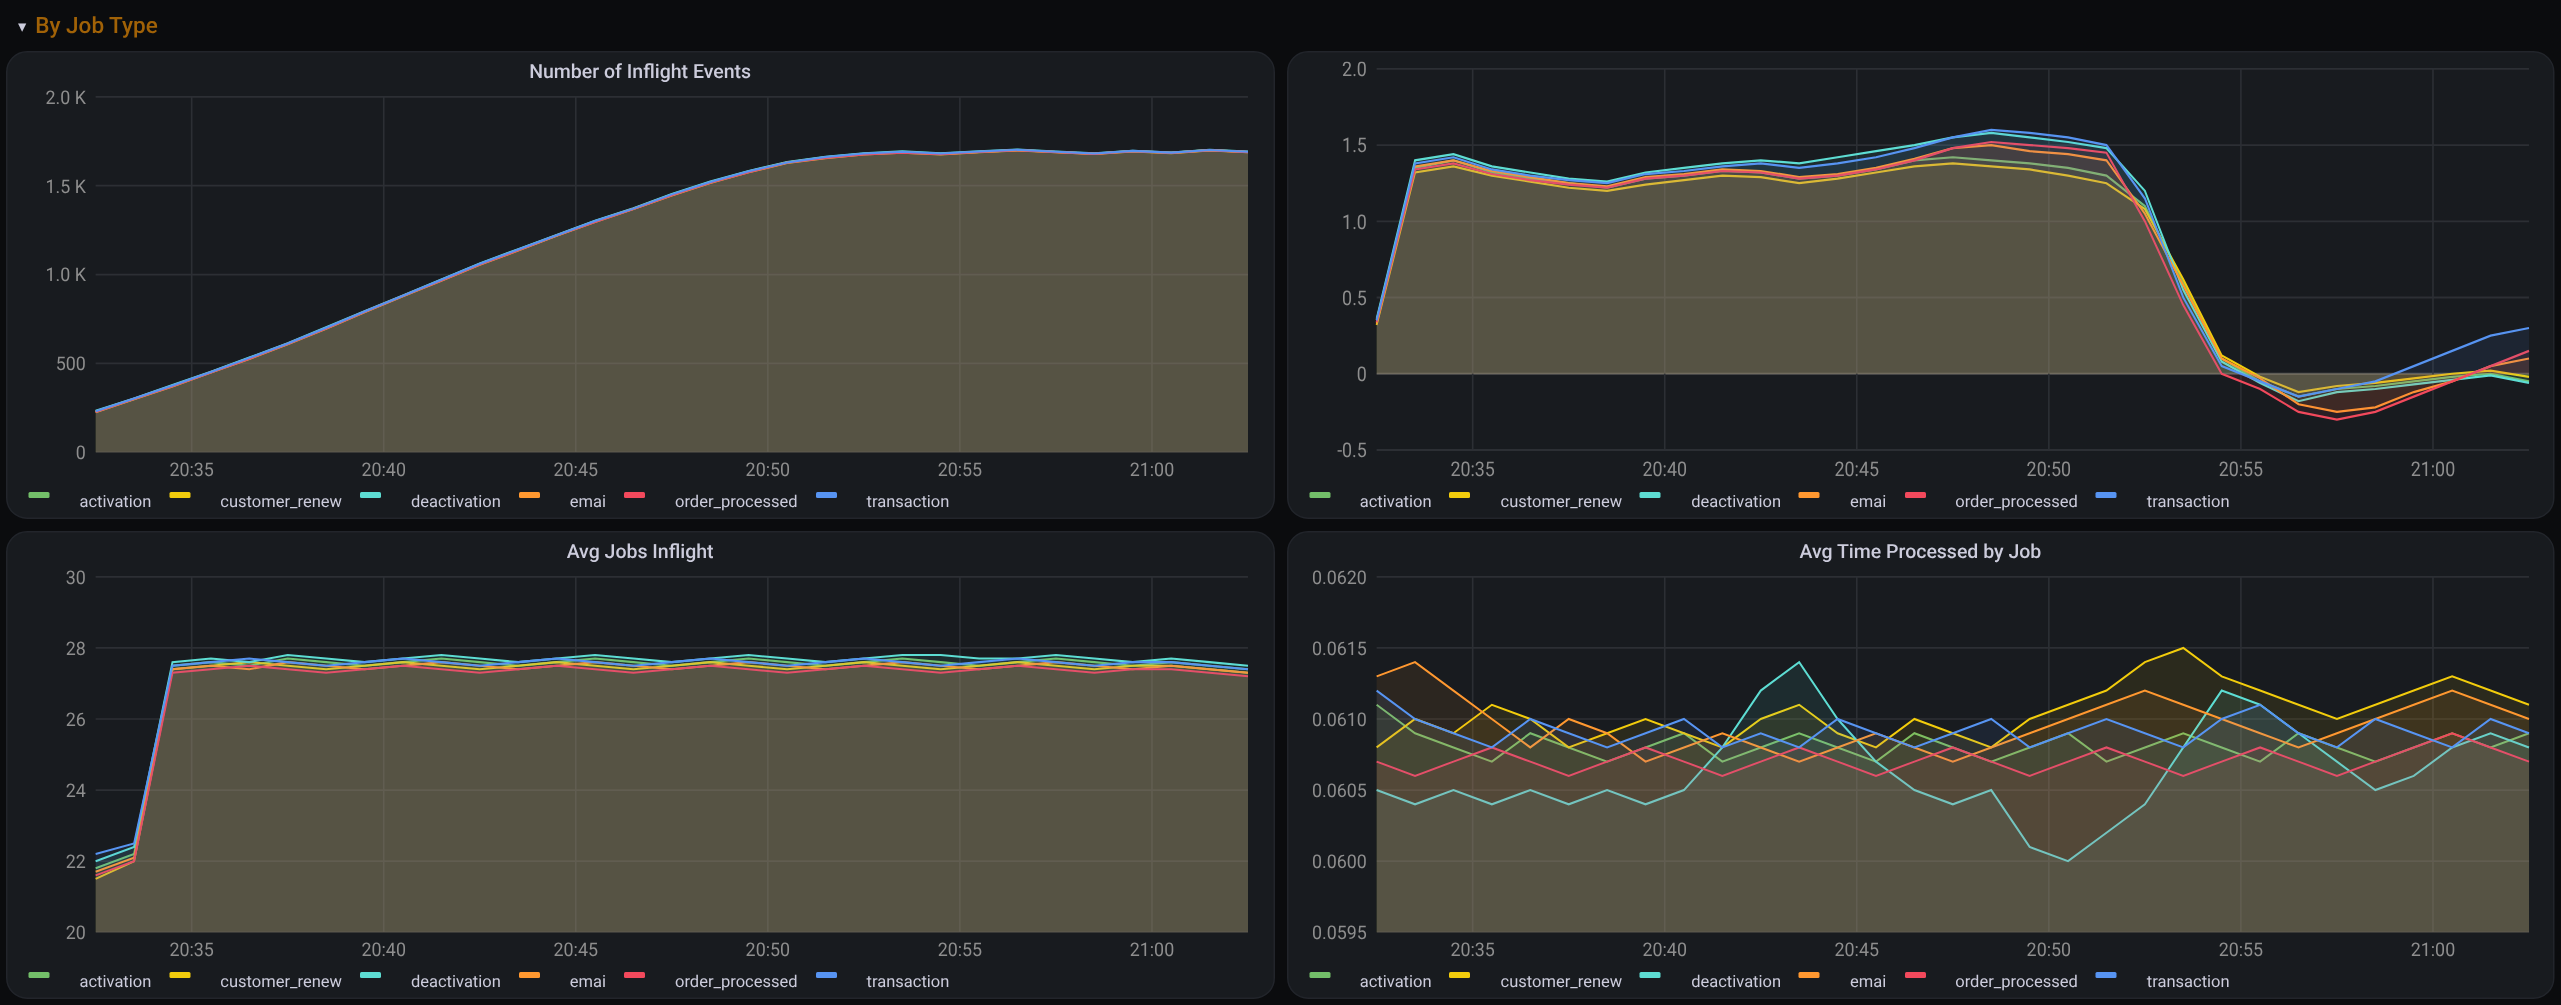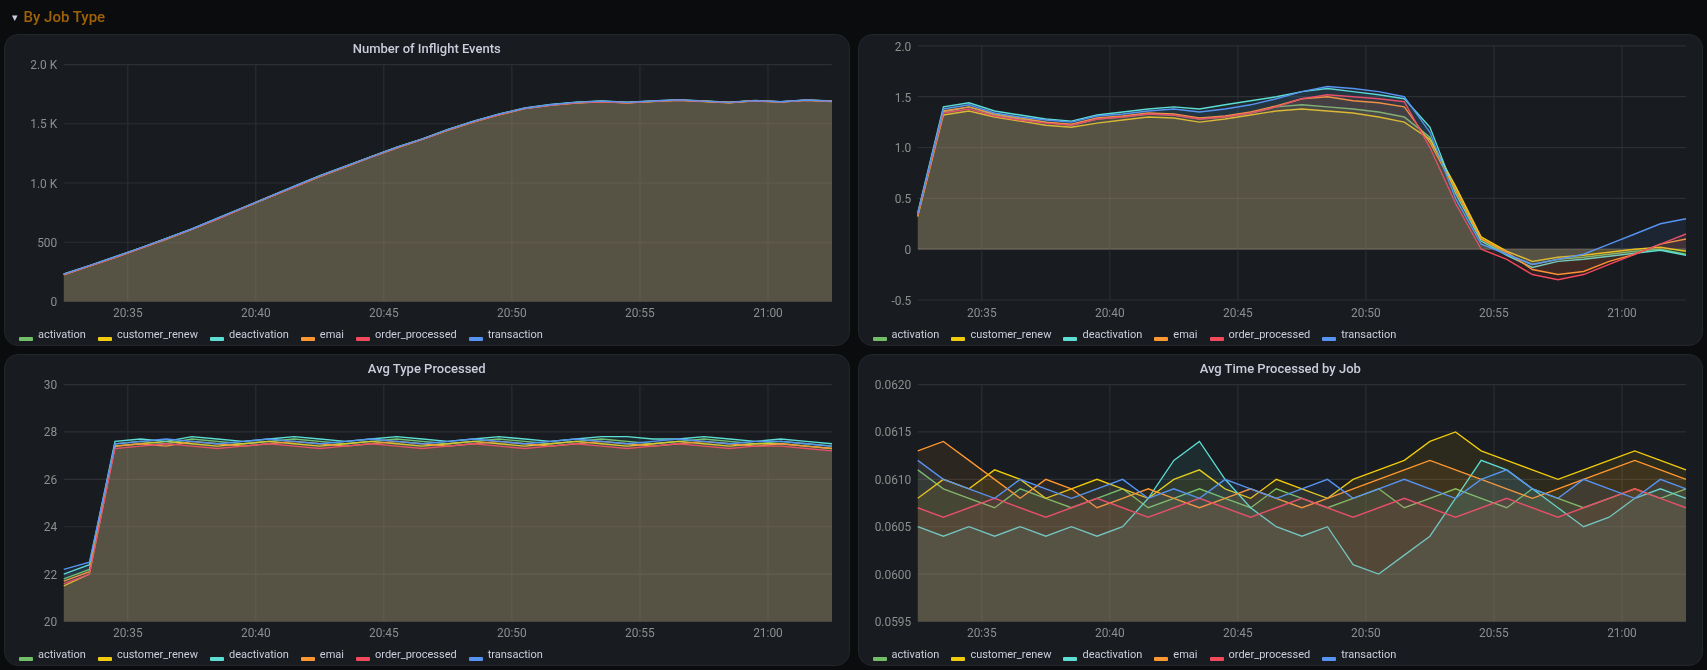--- a/index.html
+++ b/index.html
@@ -60,22 +60,22 @@
   .legend {
     display: flex;
     flex-wrap: wrap;
     gap: 12px;
     padding: 6px 4px 0;
     font-size: 11px;
     color: #ccccdc;
   }
   .legend-item {
     display: flex;
-    align-items: flex-end;
-    gap: 5px;
+    align-items: flex-start;
+    gap: 20px;
     cursor: pointer;
   }
   .legend-swatch {
     width: 14px;
     height: 4px;
     border-radius: 1px;
   }
   .axis-label { fill: #8e8e8e; font-size: 11px; }
   .grid-line { stroke: #2c2f34; stroke-width: 1; }
   .grid-line-zero { stroke: #555; stroke-width: 1; }
@@ -220,21 +220,21 @@
           <span class="legend-swatch" style="background: rgb(242, 73, 92);"></span>
           <span>order_processed</span>
         </div>
         <div class="legend-item">
           <span class="legend-swatch" style="background: rgb(87, 148, 242);"></span>
           <span>transaction</span>
         </div>
       </div>
     </div>
   <div class="panel">
-      <div class="panel-title">Avg Type Processed</div>
+      <div class="panel-title">Avg Jobs Inflight</div>
       <div class="chart-wrap">
         <svg viewBox="0 0 760 230" preserveAspectRatio="none">
           <line x1="45" x2="754" y1="212" y2="212" class="grid-line"></line>
           <text x="39" y="216" text-anchor="end" class="axis-label">20</text>
           <line x1="45" x2="754" y1="170.4" y2="170.4" class="grid-line"></line>
           <text x="39" y="174.4" text-anchor="end" class="axis-label">22</text>
           <line x1="45" x2="754" y1="128.8" y2="128.8" class="grid-line"></line>
           <text x="39" y="132.8" text-anchor="end" class="axis-label">24</text>
           <line x1="45" x2="754" y1="87.2" y2="87.2" class="grid-line"></line>
           <text x="39" y="91.2" text-anchor="end" class="axis-label">26</text>

